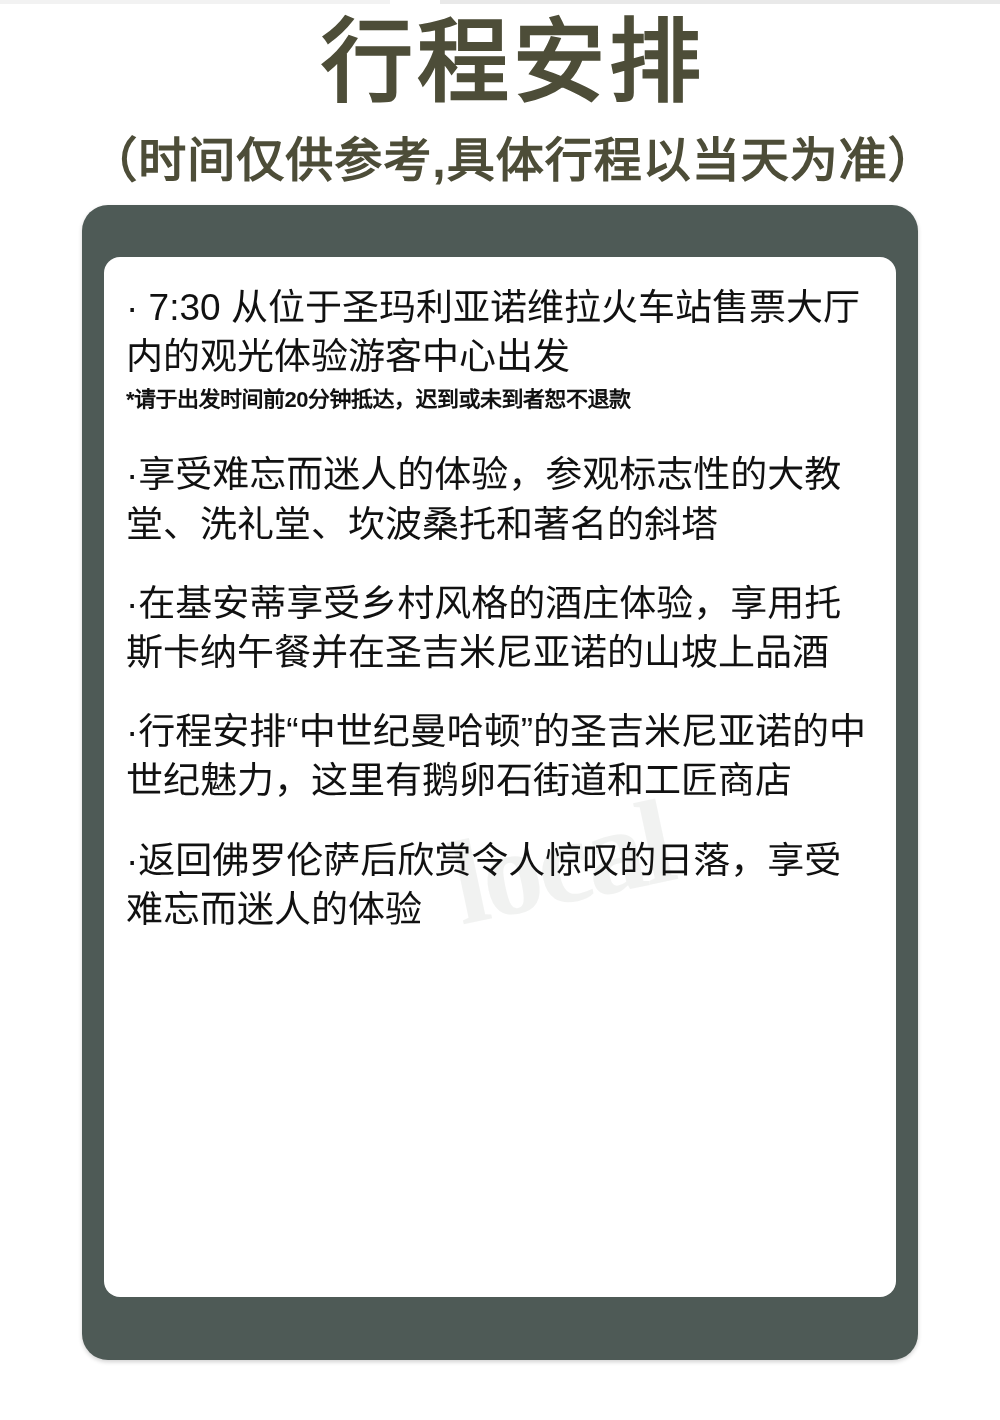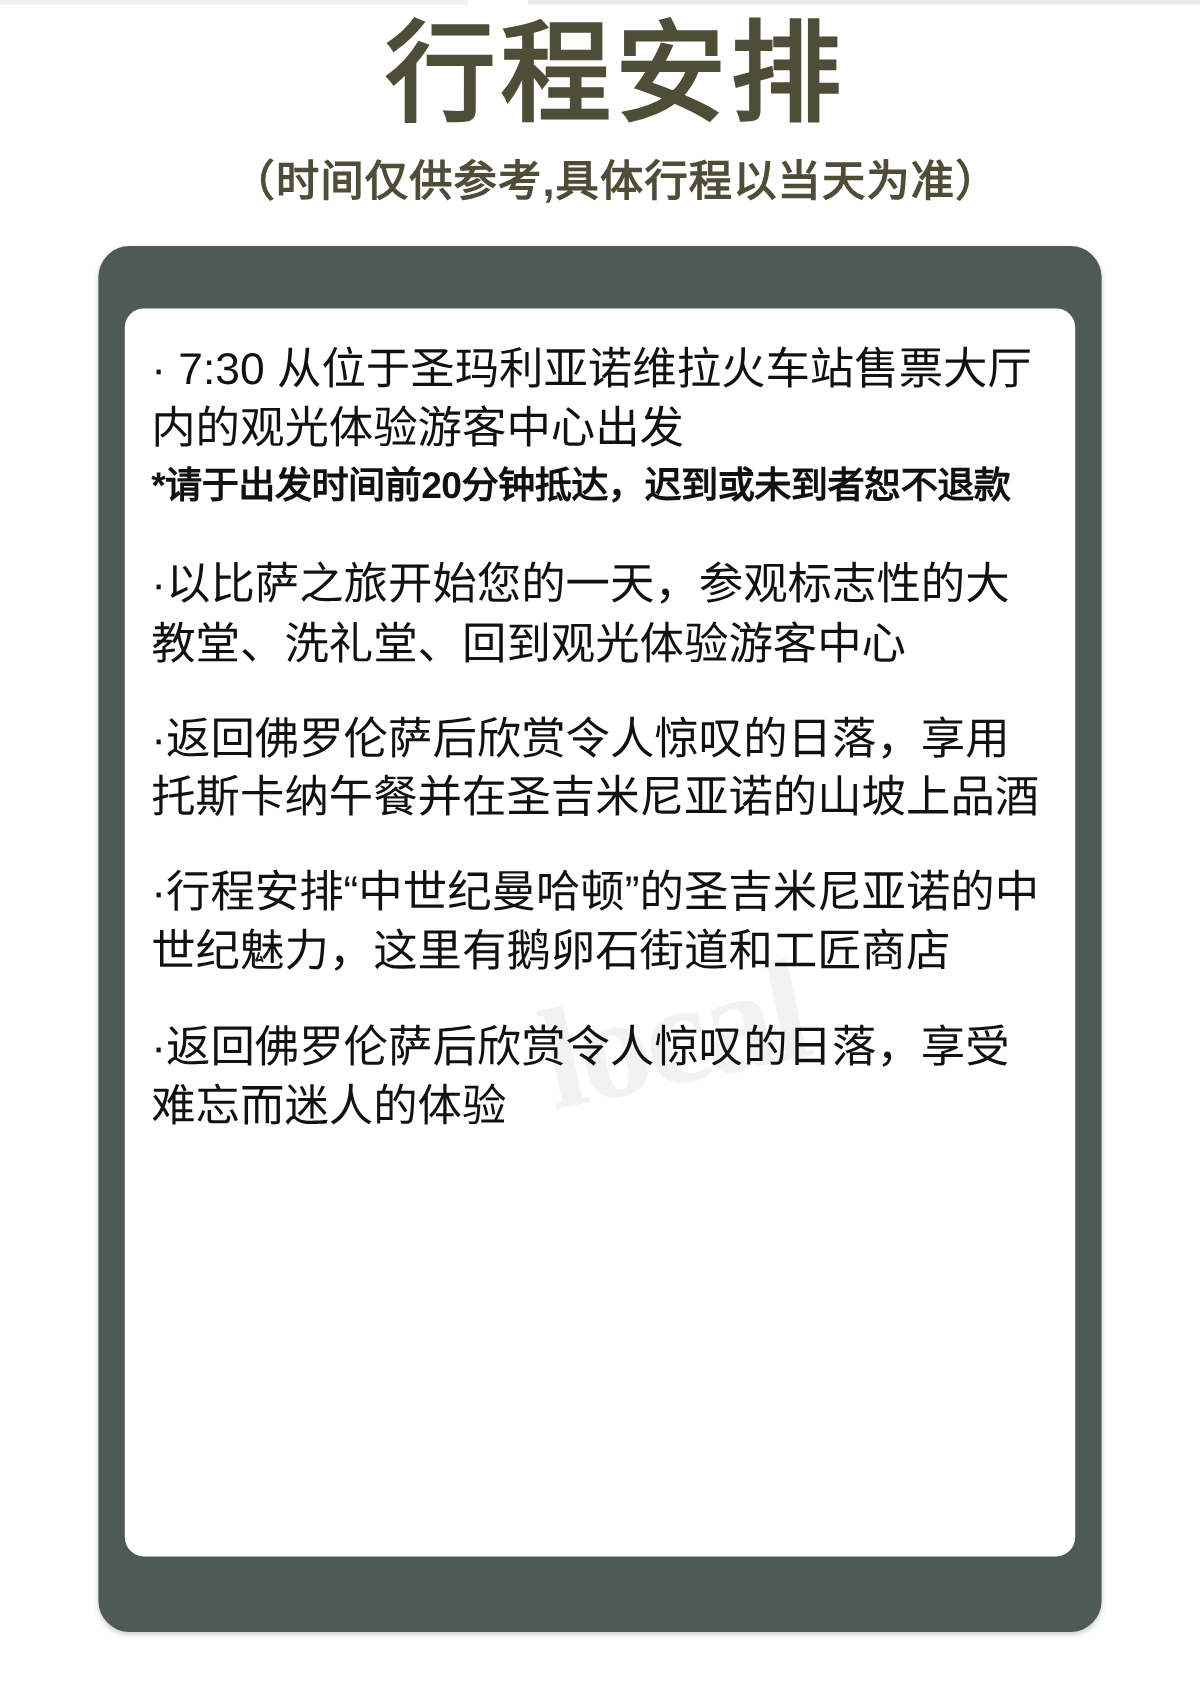--- a/index.html
+++ b/index.html
@@ -60,21 +60,21 @@
     line-height: 1.05;
     font-weight: 700;
     color: #4d4d38;
     letter-spacing: 4px;
     font-family: "Liberation Sans", "DejaVu Sans", sans-serif;
     margin: 0;
   }
 
   .subtitle {
     margin-top: 10px;
-    font-size: 36px;
+    font-size: 48px;
     font-weight: 700;
     color: #4d4d38;
     letter-spacing: 1px;
   }
 
   
   .card-outer {
     position: absolute;
     left: 82px;
     top: 205px;
@@ -133,21 +133,21 @@
   .item-text {
     font-size: 37px;
     line-height: 1.33;
     color: #111111;
     font-weight: 400;
     letter-spacing: 0px;
     word-break: break-word;
   }
 
   .note {
-    font-size: 31px;
+    font-size: 22px;
     line-height: 1.32;
     font-weight: 700;
     color: #111111;
     margin-top: 4px;
     letter-spacing: -0.5px;
   }
 
   .first-block {
     margin-bottom: 36px;
   }
@@ -177,25 +177,25 @@
       <div class="watermark">local</div>
 
       <div class="itinerary">
 
         <div class="item first-block">
           <div class="item-text">· 7:30 从位于圣玛利亚诺维拉火车站售票大厅内的观光体验游客中心出发</div>
           <div class="note">*请于出发时间前20分钟抵达，迟到或未到者恕不退款</div>
         </div>
 
         <div class="item">
-          <div class="item-text">·以比萨之旅开始您的一天，参观标志性的大教堂、洗礼堂、回到观光体验游客中心</div>
-        </div>
-
-        <div class="item">
-          <div class="item-text">·返回佛罗伦萨后欣赏令人惊叹的日落，享用托斯卡纳午餐并在圣吉米尼亚诺的山坡上品酒</div>
+          <div class="item-text">·享受难忘而迷人的体验，参观标志性的大教堂、洗礼堂、坎波桑托和著名的斜塔</div>
+        </div>
+
+        <div class="item">
+          <div class="item-text">·在基安蒂享受乡村风格的酒庄体验，享用托斯卡纳午餐并在圣吉米尼亚诺的山坡上品酒</div>
         </div>
 
         <div class="item">
           <div class="item-text">·行程安排“中世纪曼哈顿”的圣吉米尼亚诺的中世纪魅力，这里有鹅卵石街道和工匠商店</div>
         </div>
 
 
         <div class="item">
           <div class="item-text">·返回佛罗伦萨后欣赏令人惊叹的日落，享受难忘而迷人的体验</div>
         </div>

